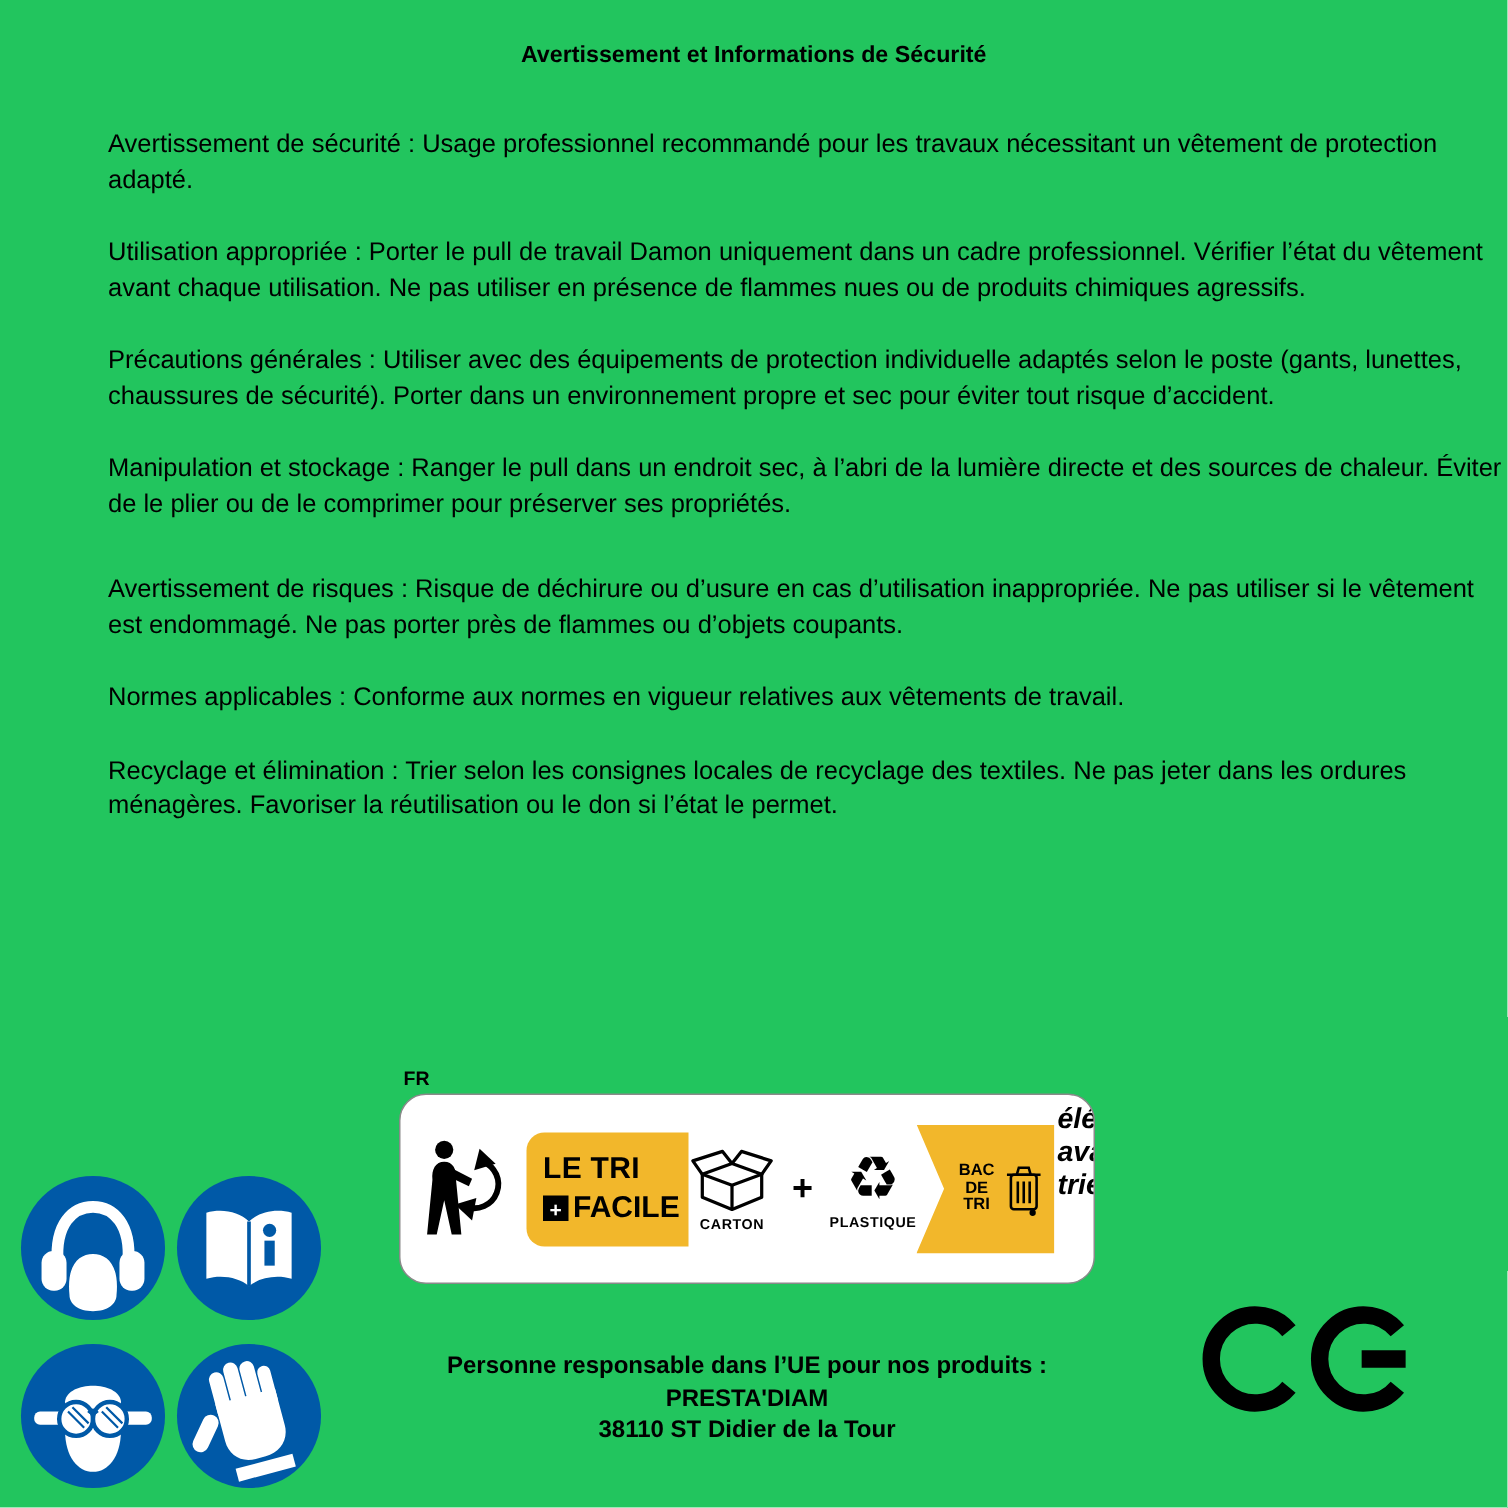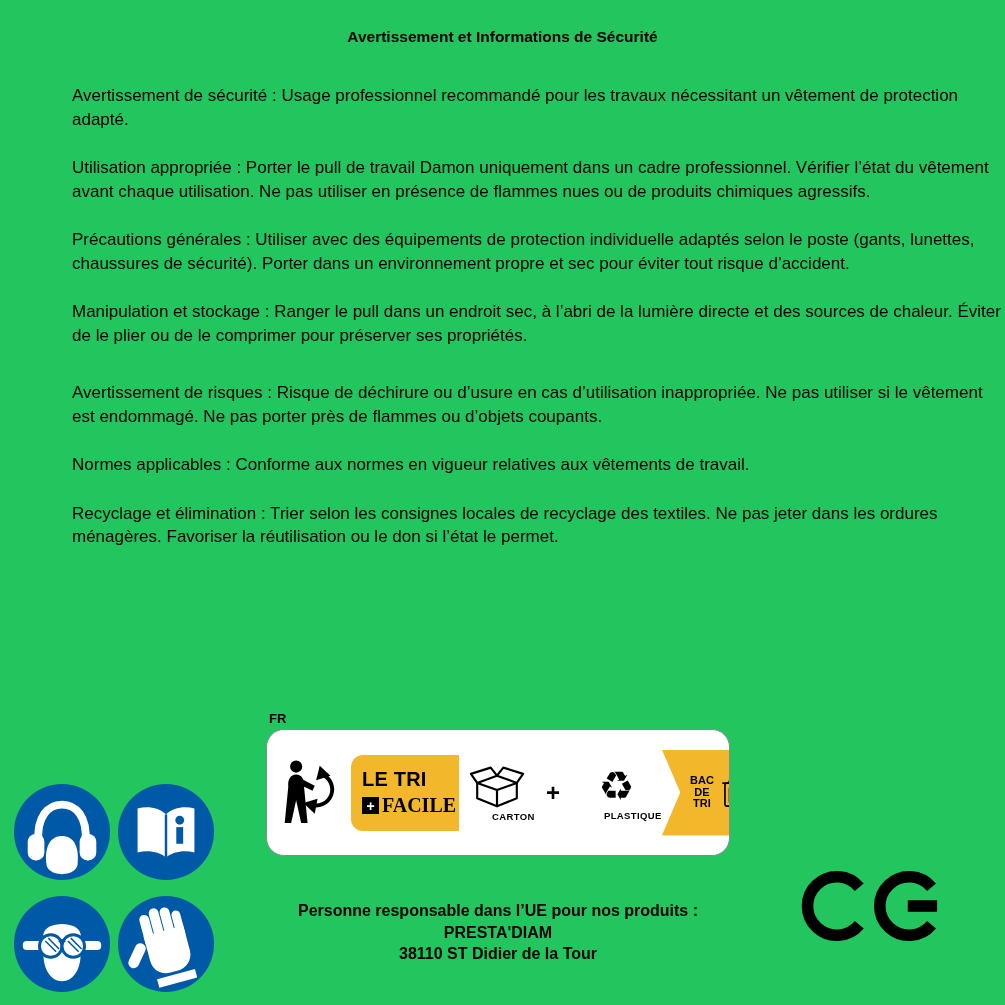--- a/index.html
+++ b/index.html
@@ -50,24 +50,24 @@
     width:108px;height:76px;align-self:center;background:var(--tri-yellow);
     border-radius:12px 0 0 12px;display:flex;flex-direction:column;
     justify-content:center;padding-left:11px;gap:3px;
   }
   .tri-badge .l1{font-size:20px;font-weight:bold;letter-spacing:0.2px;}
   .tri-badge .l2{display:flex;align-items:center;gap:3px;}
   .plus-box{
     width:17px;height:17px;background:#000;color:#fff;display:flex;
     align-items:center;justify-content:center;font-size:14px;font-weight:bold;
   }
-  .l2-text{font-size:20px;font-weight:bold;font-family:Liberation Serif, serif;}
+  .l2-text{font-size:20px;font-weight:bold;}
   .tri-middle{flex:1;display:flex;align-items:center;justify-content:center;gap:11px;}
   .mat{display:flex;flex-direction:column;align-items:center;gap:2px;}
-  .mat-label{font-size:9.5px;font-weight:bold;letter-spacing:0.4px;padding-left:33px;}
+  .mat-label{font-size:9.5px;font-weight:bold;letter-spacing:0.4px;}
   .carton-svg{width:58px;height:45px;display:block;}
   .recycle-glyph{font-size:40px;line-height:44px;color:#000;}
   .mid-plus{font-size:24px;font-weight:bold;}
   .tri-arrow{
     width:92px;height:86px;align-self:center;margin-right:2px;
     background:var(--tri-yellow);
     clip-path:polygon(0 0,100% 0,100% 100%,0 100%,20% 50%);
     display:flex;align-items:center;justify-content:flex-end;gap:5px;
     padding-left:20px;padding-right:6px;
   }

